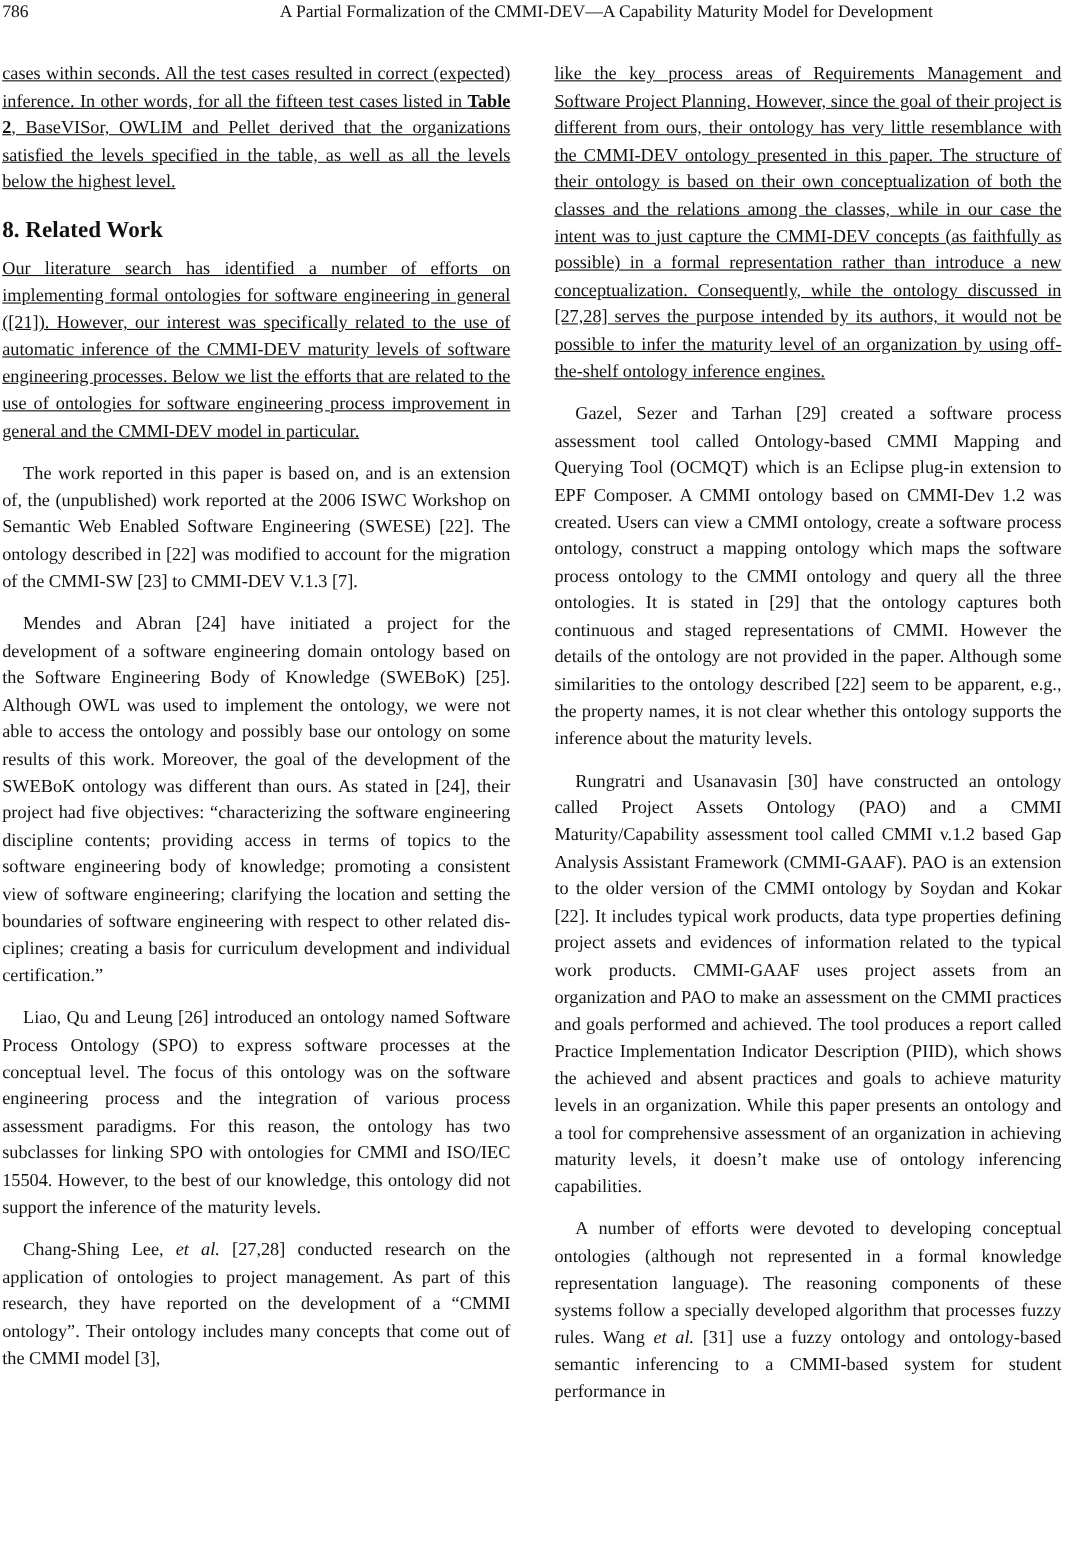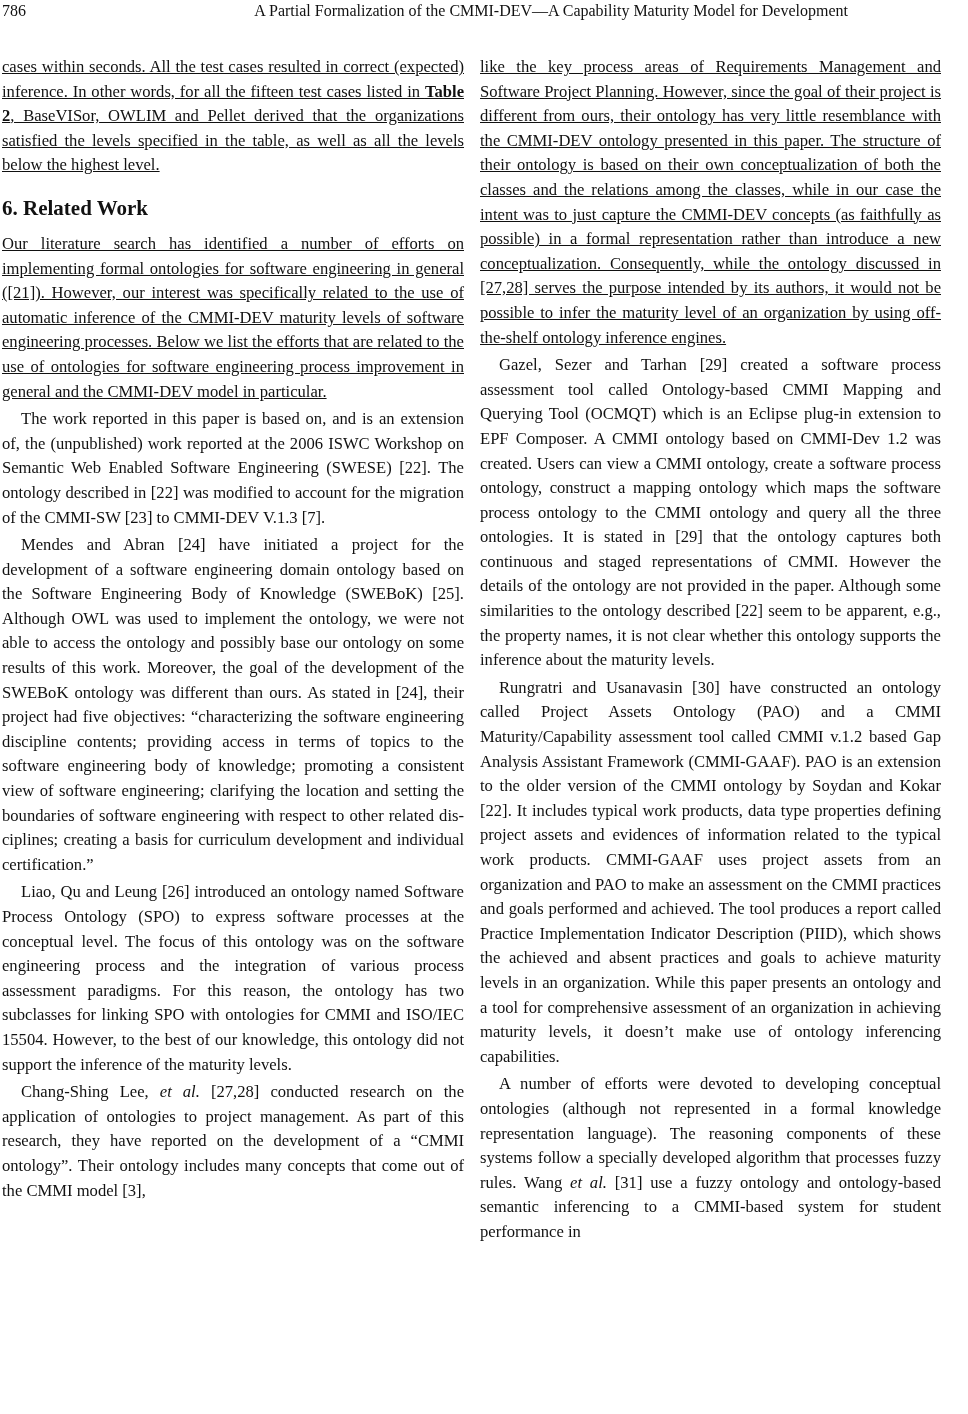--- a/index.html
+++ b/index.html
@@ -13,24 +13,24 @@
     font-size: 16px; line-height: 20px;
   }
   .page-num { position: absolute; left: 2px; top: 1px; }
   .running-title { position: absolute; left: 80px; right: 0; top: 1px; text-align: right; padding-left: 0; }
   .col {
     position: absolute; top: 55px; width: 462px;
     font-size: 16.6px; line-height: 24.6px; text-align: justify;
     hyphens: manual;
   }
   .col-left { left: 2px; }
-  .col-right { left: 480px; width: 461px; }
+  .col-right { left: 504px; width: 461px; }
   .col p { margin: 0; text-indent: 19px; }
   .col p.noindent { text-indent: 0; text-decoration: underline; }
-  .col p.gap { margin-top: 3px; }
+  .col p.gap { margin-top: 14px; }
   .section-heading {
     font-size: 21px; font-weight: bold; line-height: 28px;
     margin: 16px 0 10px 0; text-indent: 0;
   }
   b.ref { font-weight: bold; }
   .footer {
     position: absolute; top: 1385px; left: 0; width: 968px; height: 24px;
     font-size: 15.5px; line-height: 20px; margin-top: 39px;
   }
   .copyright { position: absolute; left: 2px; top: 0; }
@@ -39,21 +39,21 @@
 </head>
 <body>
 
 <div class="header">
   <span class="page-num">786</span>
   <span class="running-title">A Partial Formalization of the CMMI-DEV—A Capability Maturity Model for Development</span>
 </div>
 
 <div class="col col-left">
   <p class="noindent"><span>cases within seconds. All the test cases resulted in correct (expected) inference. In other words, for all the fifteen test cases listed in </span><b class="ref">Table 2</b><span>, BaseVISor, OWLIM and Pellet derived that the organizations satisfied the levels specified in the table, as well as all the levels below the highest level.</span></p>
-  <h2 class="section-heading">6. Related Work</h2>
+  <h2 class="section-heading">8. Related Work</h2>
   <p class="noindent">Our literature search has identified a number of efforts on implementing formal ontologies for software engineering in general ([21]). However, our interest was specifically related to the use of automatic inference of the CMMI-DEV maturity levels of software engineering processes. Below we list the efforts that are related to the use of ontologies for software engineering process improvement in general and the CMMI-DEV model in particular.</p>
   <p class="gap">The work reported in this paper is based on, and is an extension of, the (unpublished) work reported at the 2006 ISWC Workshop on Semantic Web Enabled Software Engineering (SWESE) [22]. The ontology described in [22] was modified to account for the migration of the CMMI-SW [23] to CMMI-DEV V.1.3 [7].</p>
   <p class="gap">Mendes and Abran [24] have initiated a project for the development of a software engineering domain ontology based on the Software Engineering Body of Knowledge (SWEBoK) [25]. Although OWL was used to implement the ontology, we were not able to access the ontology and possibly base our ontology on some results of this work. Moreover, the goal of the development of the SWEBoK ontology was different than ours. As stated in [24], their project had five objectives: “characterizing the software engineering discipline contents; providing ac­cess in terms of topics to the software engineering body of knowledge; promoting a consistent view of software en­gineering; clarifying the location and setting the boundaries of software engineering with respect to other related dis­ciplines; creating a basis for curriculum development and individual certification.”</p>
   <p class="gap">Liao, Qu and Leung [26] introduced an ontology named Software Process Ontology (SPO) to express software processes at the conceptual level. The focus of this on­tology was on the software engineering process and the integration of various process assessment paradigms. For this reason, the ontology has two subclasses for linking SPO with ontologies for CMMI and ISO/IEC 15504. However, to the best of our knowledge, this ontology did not support the inference of the maturity levels.</p>
   <p class="gap"><span>Chang-Shing Lee, </span><i>et al.</i><span> [27,28] conducted research on the application of ontologies to project management. As part of this research, they have reported on the develop­ment of a “CMMI ontology”. Their ontology includes many concepts that come out of the CMMI model [3],</span></p>
 </div>
 
 <div class="col col-right">
   <p class="noindent">like the key process areas of Requirements Management and Software Project Planning. However, since the goal of their project is different from ours, their ontology has very little resemblance with the CMMI-DEV ontology presented in this paper. The structure of their ontology is based on their own conceptualization of both the classes and the relations among the classes, while in our case the intent was to just capture the CMMI-DEV concepts (as faithfully as possible) in a formal representation rather than introduce a new conceptualization. Consequently, while the ontology discussed in [27,28] serves the pur­pose intended by its authors, it would not be possible to infer the maturity level of an organization by using off-the-shelf ontology inference engines.</p>
   <p class="gap">Gazel, Sezer and Tarhan [29] created a software proc­ess assessment tool called Ontology-based CMMI Map­ping and Querying Tool (OCMQT) which is an Eclipse plug-in extension to EPF Composer. A CMMI ontology based on CMMI-Dev 1.2 was created. Users can view a CMMI ontology, create a software process ontology, con­struct a mapping ontology which maps the software pro­cess ontology to the CMMI ontology and query all the three ontologies. It is stated in [29] that the ontology captures both continuous and staged representations of CMMI. However the details of the ontology are not pro­vided in the paper. Although some similarities to the on­tology described [22] seem to be apparent, e.g., the pro­perty names, it is not clear whether this ontology supports the inference about the maturity levels.</p>

